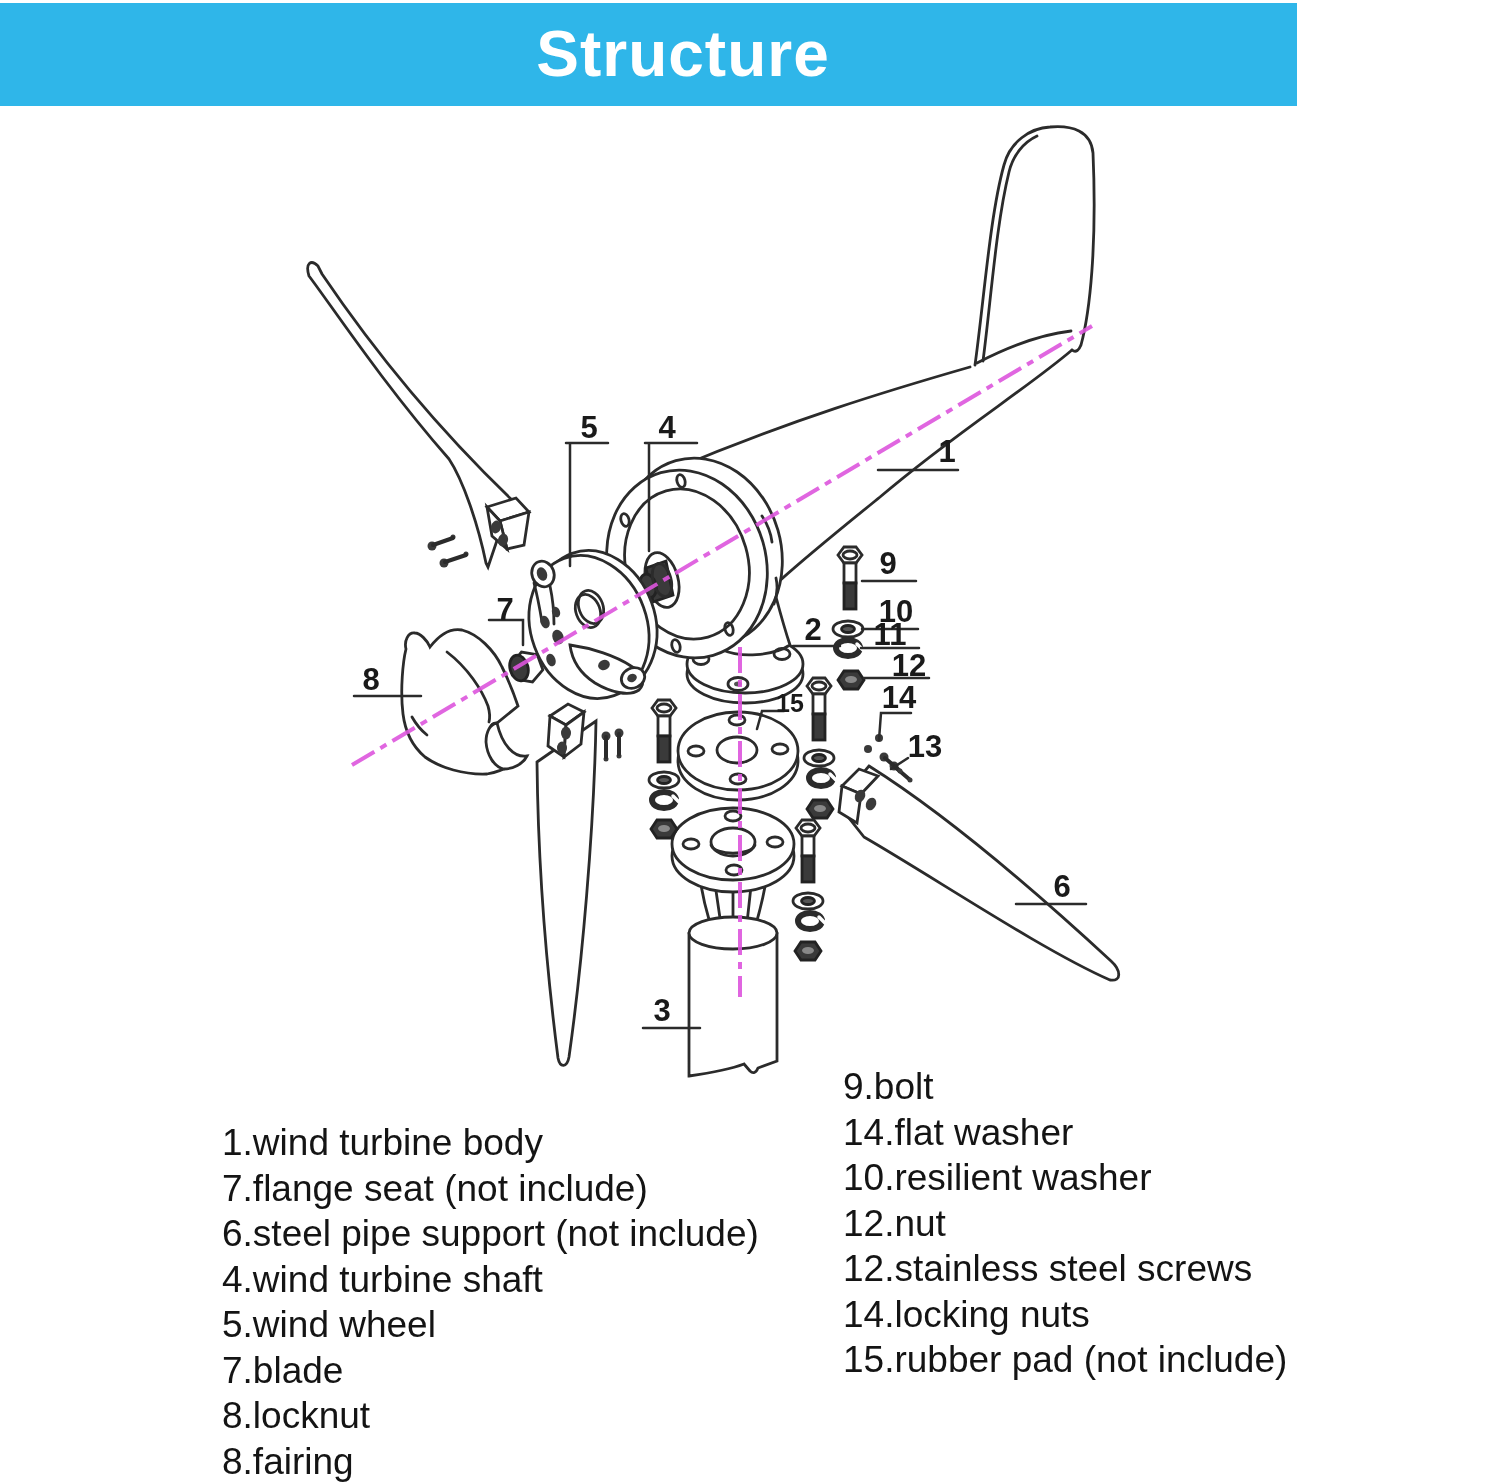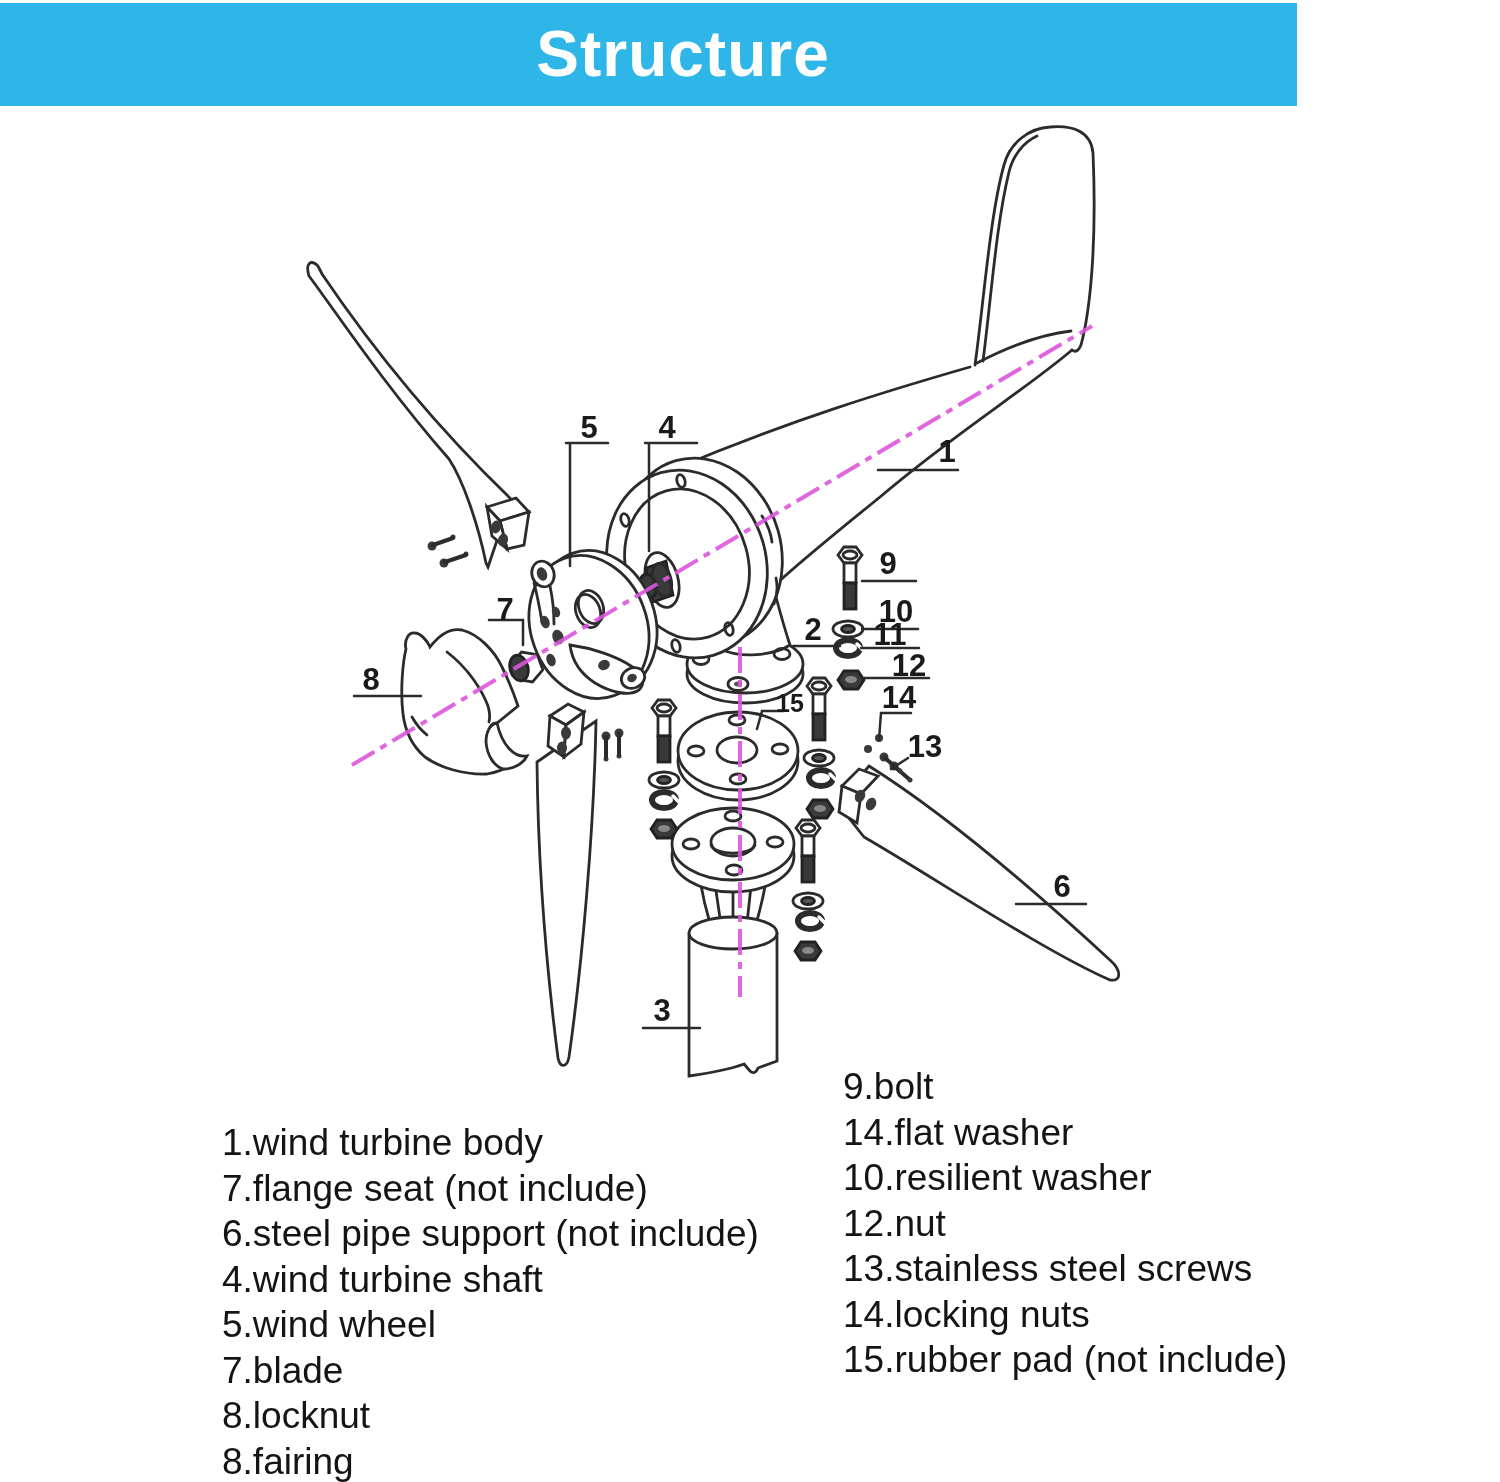--- a/index.html
+++ b/index.html
@@ -282,18 +282,18 @@
     <div>5.wind wheel</div>
     <div>7.blade</div>
     <div>8.locknut</div>
     <div>8.fairing</div>
   </div>
   <div class="legend-col legend-right">
     <div>9.bolt</div>
     <div>14.flat washer</div>
     <div>10.resilient washer</div>
     <div>12.nut</div>
-    <div>13.stainless steel screws</div>
+    <div>12.stainless steel screws</div>
     <div>14.locking nuts</div>
     <div>15.rubber pad (not include)</div>
   </div>
 
 </div>
 
 </body></html>

